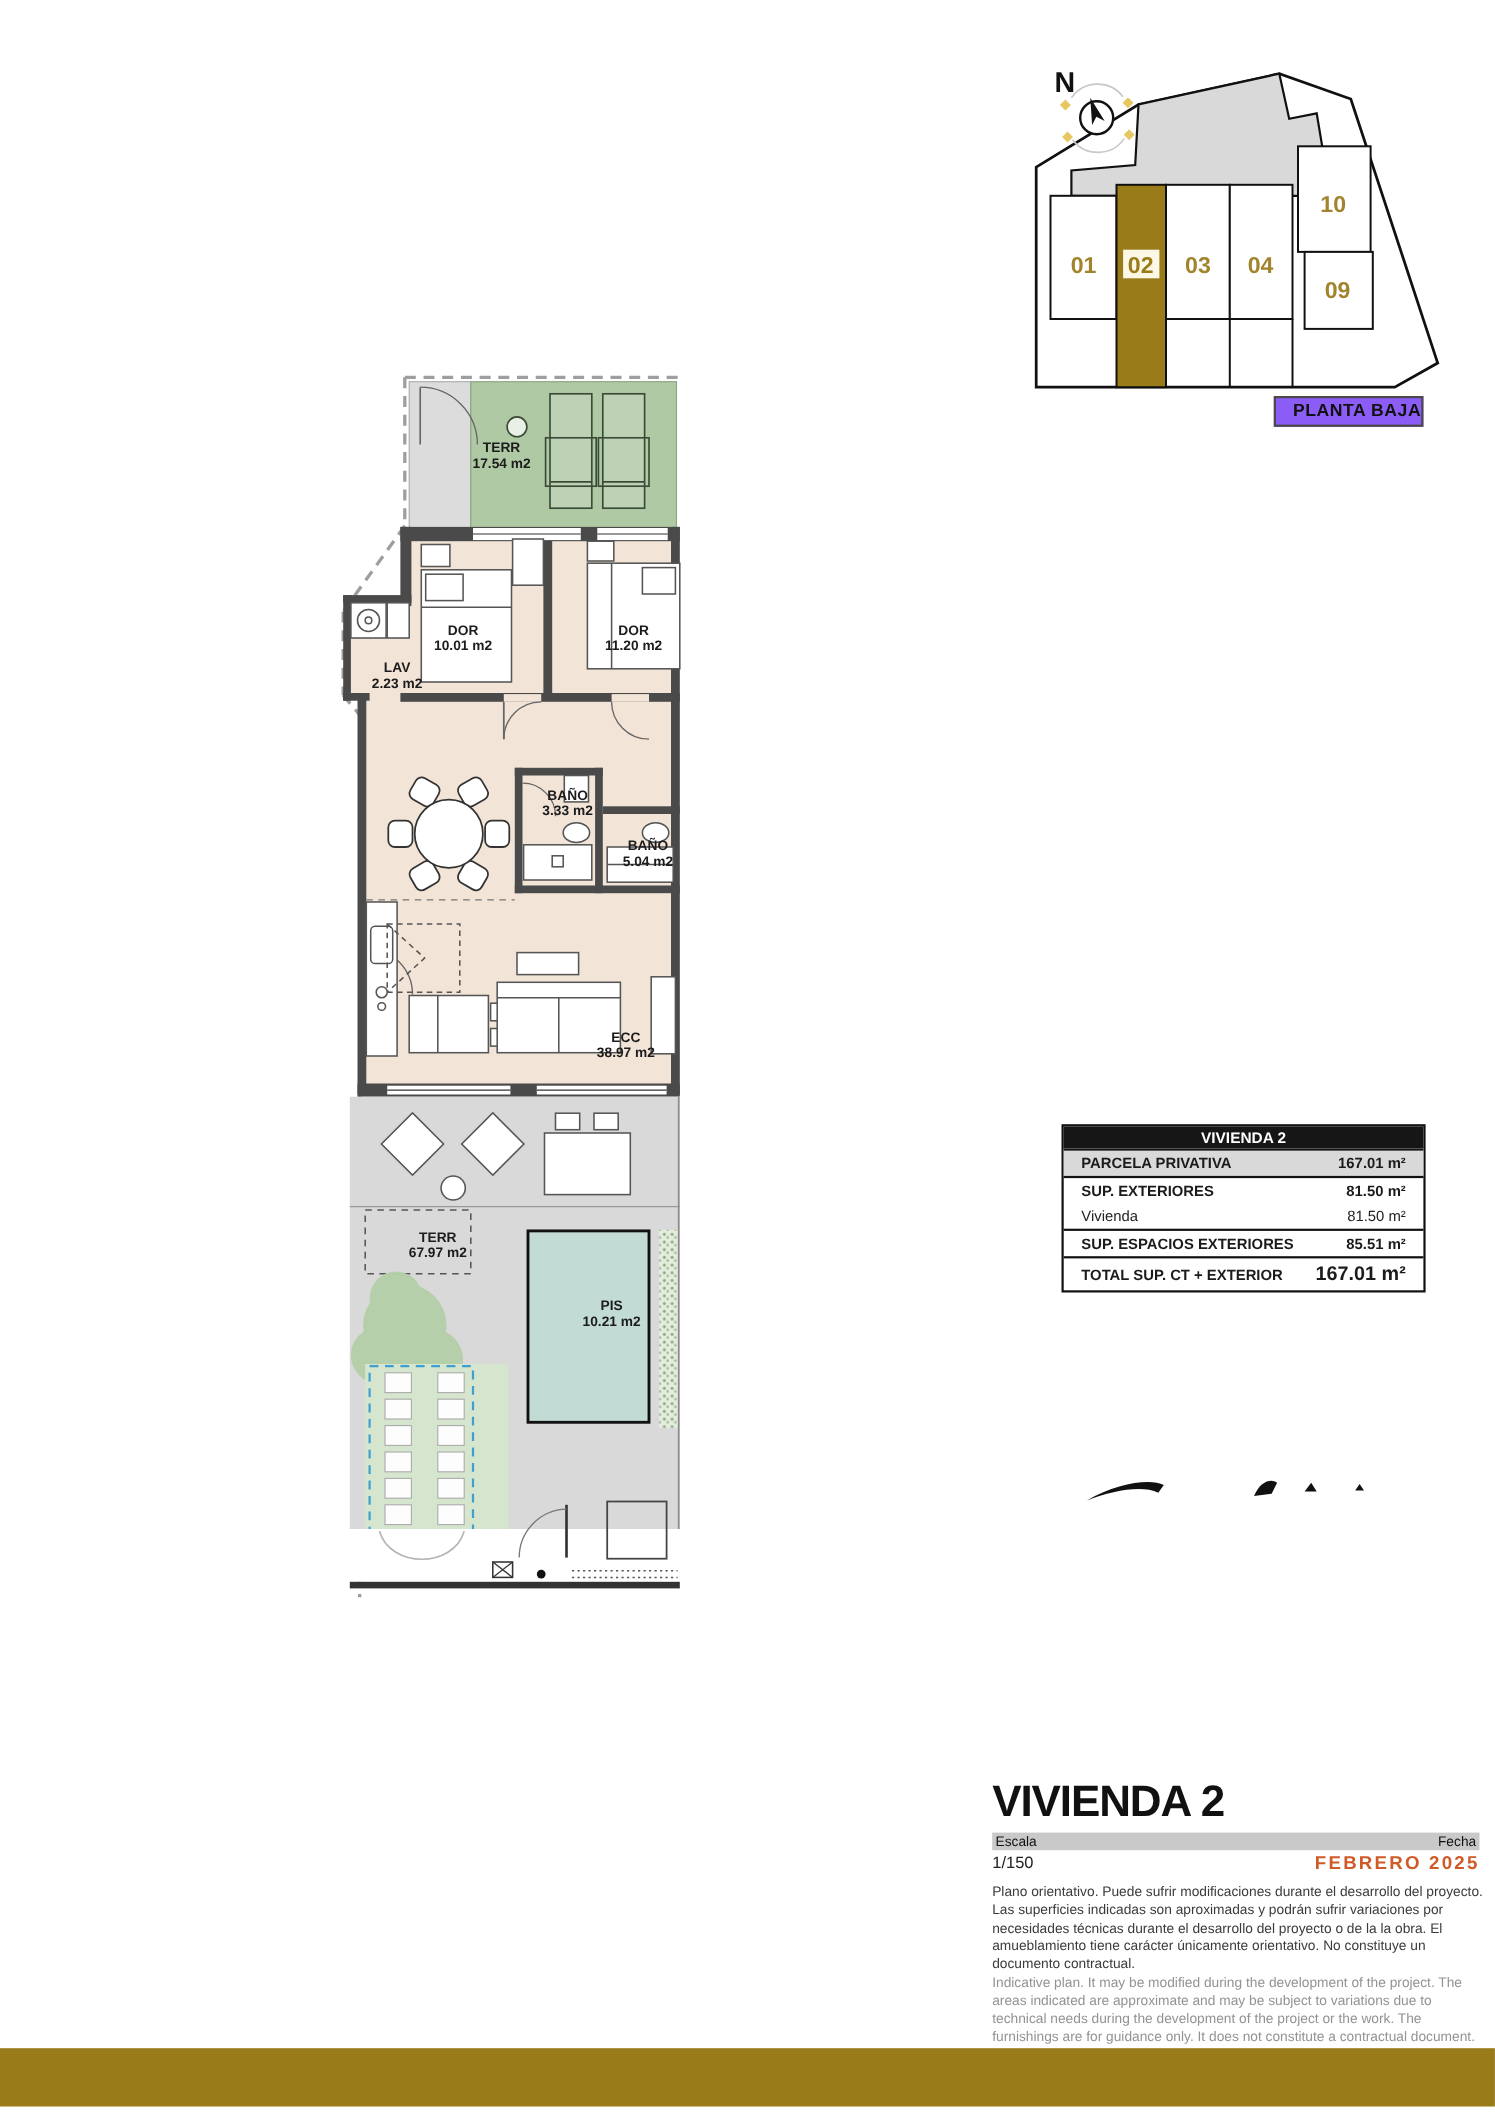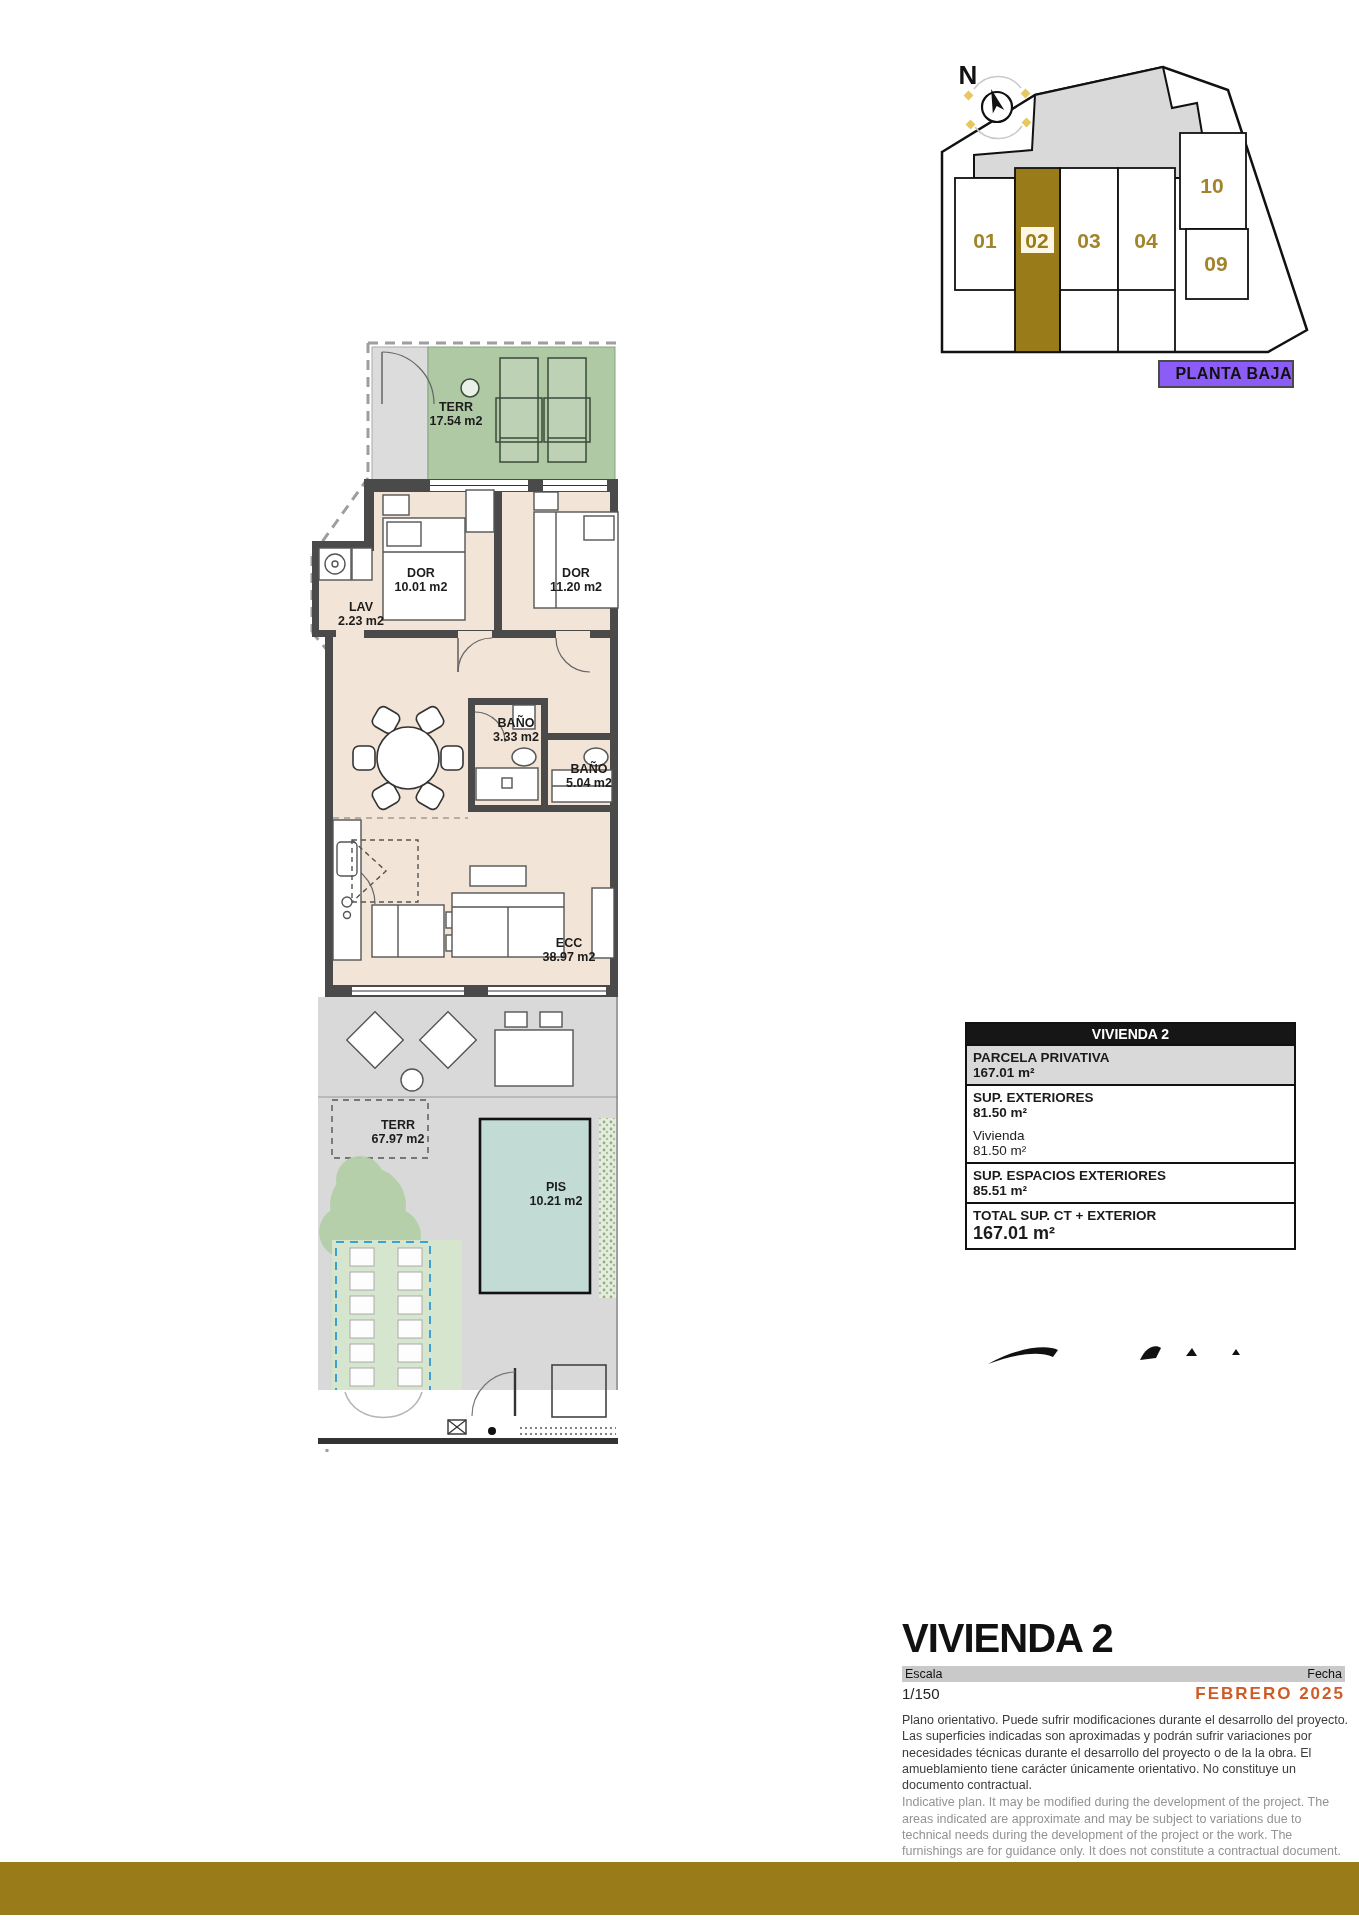--- a/index.html
+++ b/index.html
@@ -16,21 +16,21 @@
   
   #plan-svg{left:250px;top:338px;}
   .room-label{position:absolute;transform:translateX(-50%);text-align:center;
     font-weight:bold;font-size:12.5px;line-height:1.12;color:#1c1c1c;white-space:nowrap;z-index:4;}
   #watermark{left:548px;top:938px;font-size:40px;letter-spacing:8px;color:#d4d4d4;
     font-weight:400;z-index:5;white-space:nowrap;}
 
   
   #sumtable{left:965px;top:1022px;width:327px;border:2px solid #111;background:#fff;font-size:13.5px;}
   .st-head{background:#161616;color:#fff;font-weight:bold;text-align:center;font-size:14px;padding:2px 0;}
-  .st-row{display:flex;justify-content:space-between;align-items:baseline;padding:4px 6px;border-top:2px solid #111;font-weight:bold;flex-direction:column;}
+  .st-row{display:flex;justify-content:space-between;align-items:baseline;padding:4px 16px;border-top:2px solid #111;font-weight:bold;}
   .st-row.shaded{background:#d9d9d9;}
   .st-row.sub{border-top:none;font-weight:normal;color:#222;}
   .st-row.total .st-value{font-size:18px;}
   .st-value{white-space:nowrap;}
 
   
   #sheet-title{left:902px;top:1616px;font-size:40px;font-weight:800;letter-spacing:-1px;color:#111;}
   #meta-bar{left:902px;top:1666px;width:443px;height:16px;background:#c9c9c9;
     display:flex;justify-content:space-between;font-size:12.5px;color:#111;line-height:16px;padding:0 3px;box-sizing:border-box;text-align:center;}
   #scale-value{left:902px;top:1685px;font-size:15px;color:#222;}

